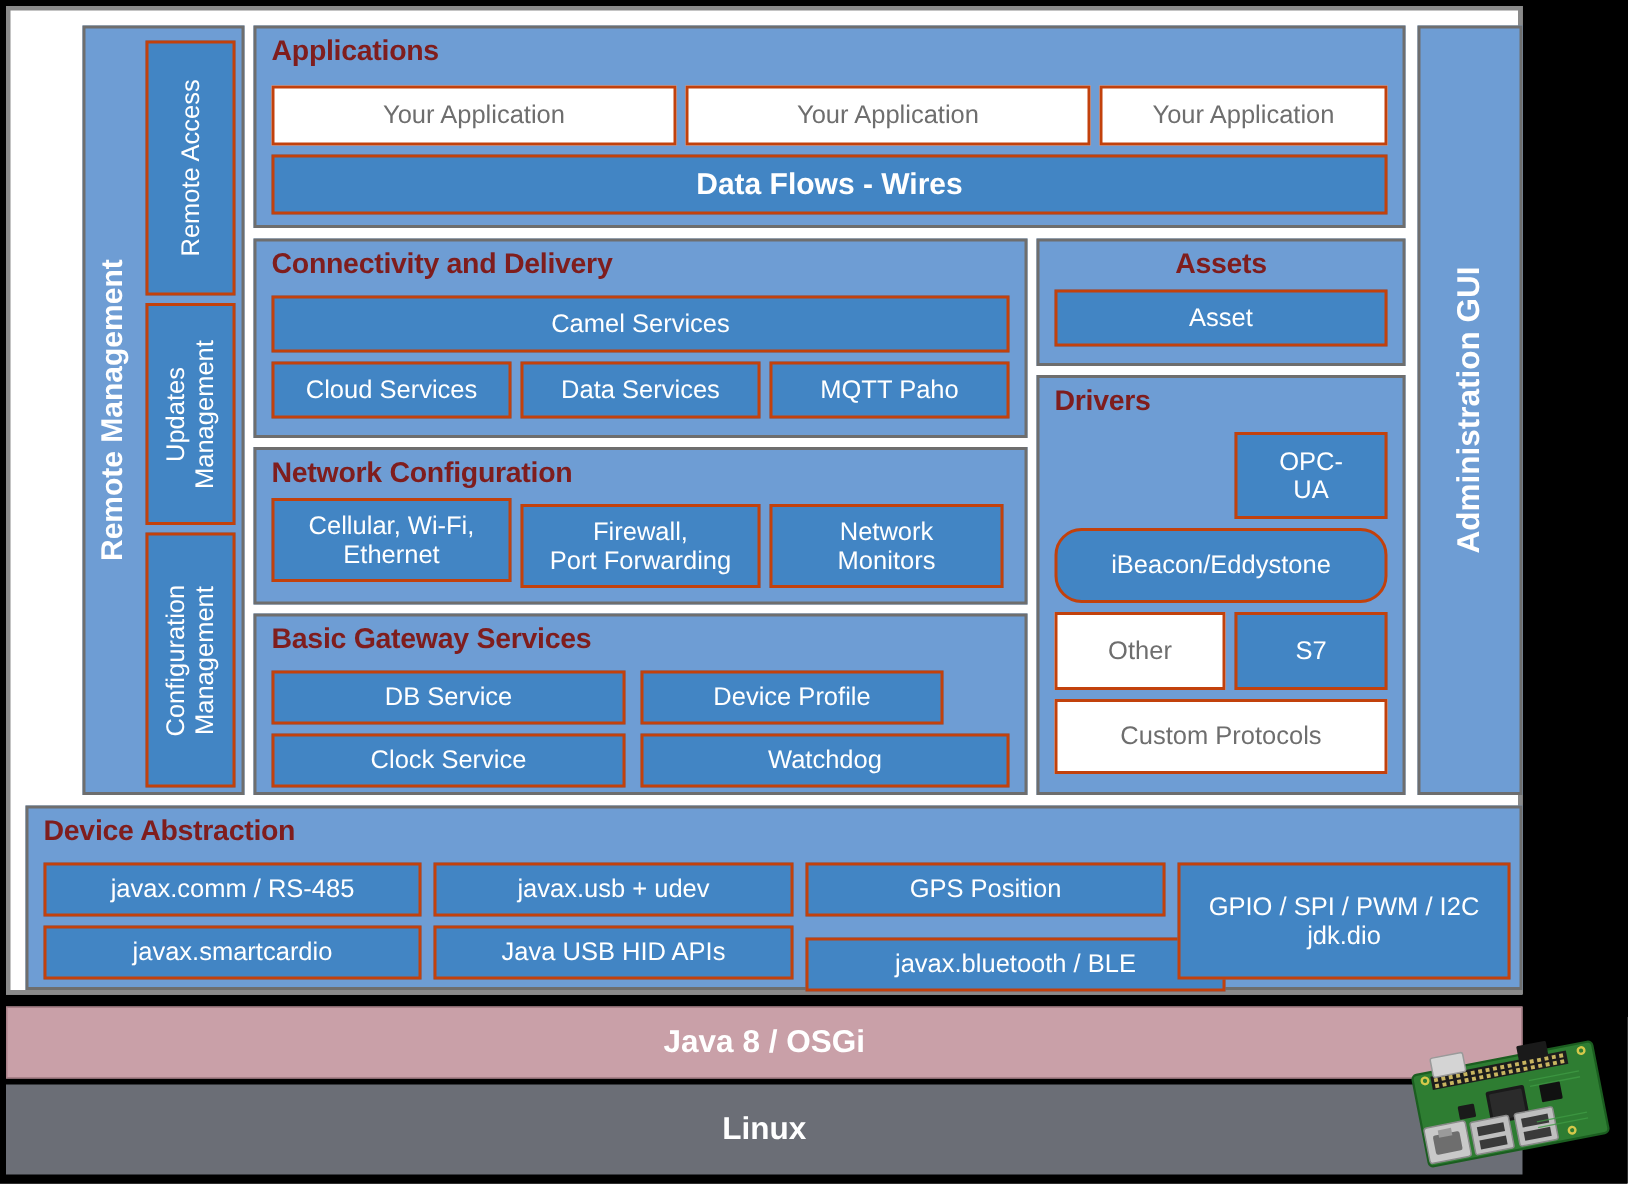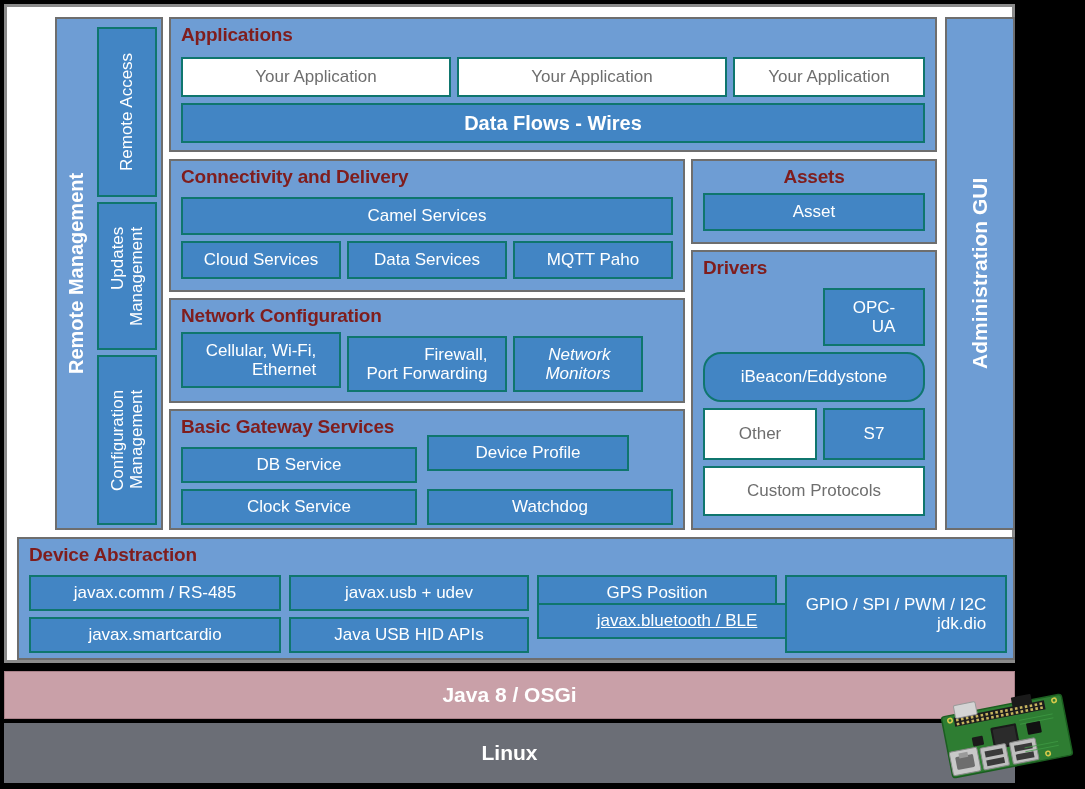--- a/index.html
+++ b/index.html
@@ -34,28 +34,28 @@
     font-weight: bold;
     font-size: 19px;
     line-height: 1;
     padding: 6px 0 0 10px;
     letter-spacing: -0.2px;
     white-space: nowrap;
   }
   .tile {                     
     position: absolute;
     background: #4285C4;
-    border: 2px solid #0f766e;
+    border: 2px solid #c2410c;
     box-sizing: border-box;
     color: #FFFFFF;
     font-size: 17px;
     display: flex;
     align-items: center;
     justify-content: center;
-    text-align: right;
+    text-align: center;
     line-height: 1.12;
   }
   .tile.white {               
     background: #FFFFFF;
     color: #6E6E6E;
   }
   .tile.bold {
     font-weight: bold;
     font-size: 20px;
   }
@@ -215,33 +215,33 @@
       <div class="grp-title">Network Configuration</div>
 
       <div class="tile" style="left:10px; top:32px; width:160px; height:56px; white-space:pre-line;">
         <span>Cellular, Wi-Fi,
 Ethernet</span>
       </div>
       <div class="tile" style="left:176px; top:36px; width:160px; height:56px; white-space:pre-line;">
         <span>Firewall,
 Port Forwarding</span>
       </div>
-      <div class="tile" style="left:342px; top:36px; width:130px; height:56px; white-space:pre-line;font-style:italic;">
+      <div class="tile" style="left:342px; top:36px; width:156px; height:56px; white-space:pre-line;">
         <span>Network
 Monitors</span>
       </div>
     </div>
 
     <div class="grp" id="gateway">
       <div class="grp-title">Basic Gateway Services</div>
 
       <div class="tile" style="left:10px; top:36px; width:236px; height:36px;">
         <span>DB Service</span>
       </div>
-      <div class="tile" style="left:256px; top:24px; width:202px; height:36px;">
+      <div class="tile" style="left:256px; top:36px; width:202px; height:36px;">
         <span>Device Profile</span>
       </div>
       <div class="tile" style="left:10px; top:78px; width:236px; height:36px;">
         <span>Clock Service</span>
       </div>
       <div class="tile" style="left:256px; top:78px; width:246px; height:36px;">
         <span>Watchdog</span>
       </div>
     </div>
 
@@ -292,21 +292,21 @@
       <div class="tile" style="left:518px; top:36px; width:240px; height:36px;">
         <span>GPS Position</span>
       </div>
 
       <div class="tile" style="left:10px; top:78px; width:252px; height:36px;">
         <span>javax.smartcardio</span>
       </div>
       <div class="tile" style="left:270px; top:78px; width:240px; height:36px;">
         <span>Java USB HID APIs</span>
       </div>
-      <div class="tile" style="left:518px; top:64px; width:280px; height:36px;text-decoration:underline;">
+      <div class="tile" style="left:518px; top:86px; width:280px; height:36px;">
         <span>javax.bluetooth / BLE</span>
       </div>
 
       <div class="tile" style="left:766px; top:36px; width:222px; height:78px; white-space:pre-line;">
         <span>GPIO / SPI / PWM / I2C
 jdk.dio</span>
       </div>
     </div>
 
   </div>

